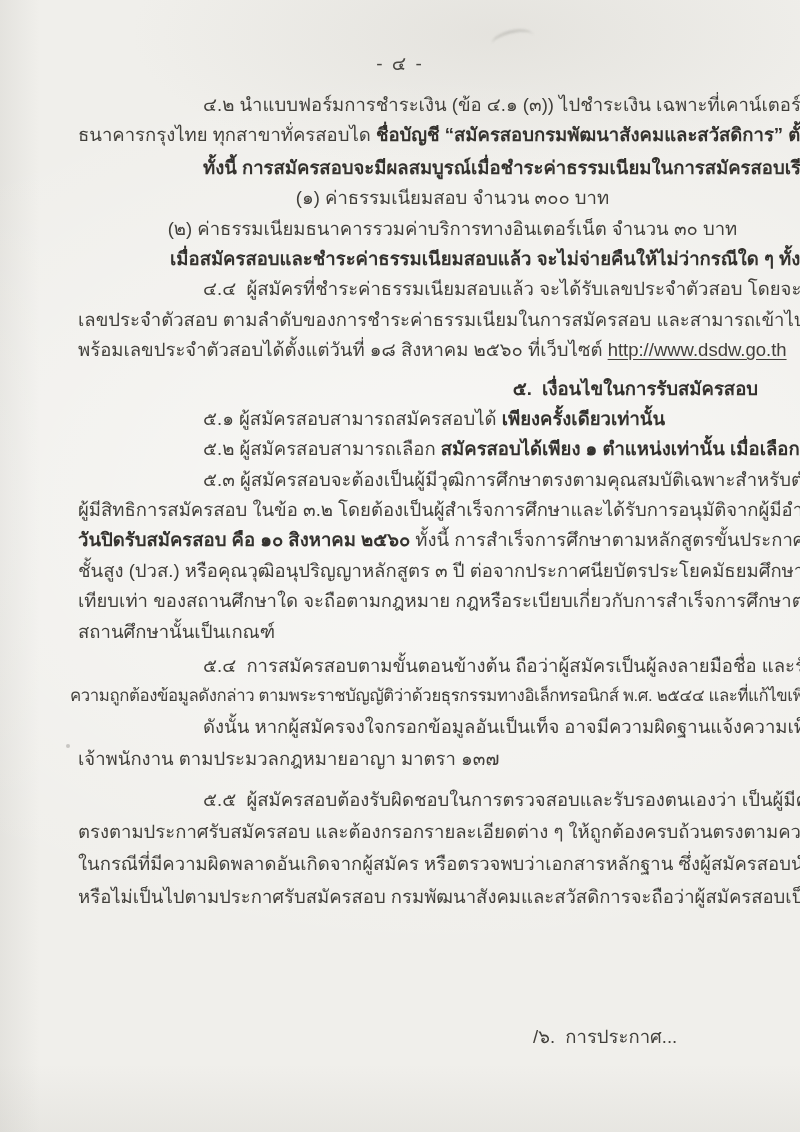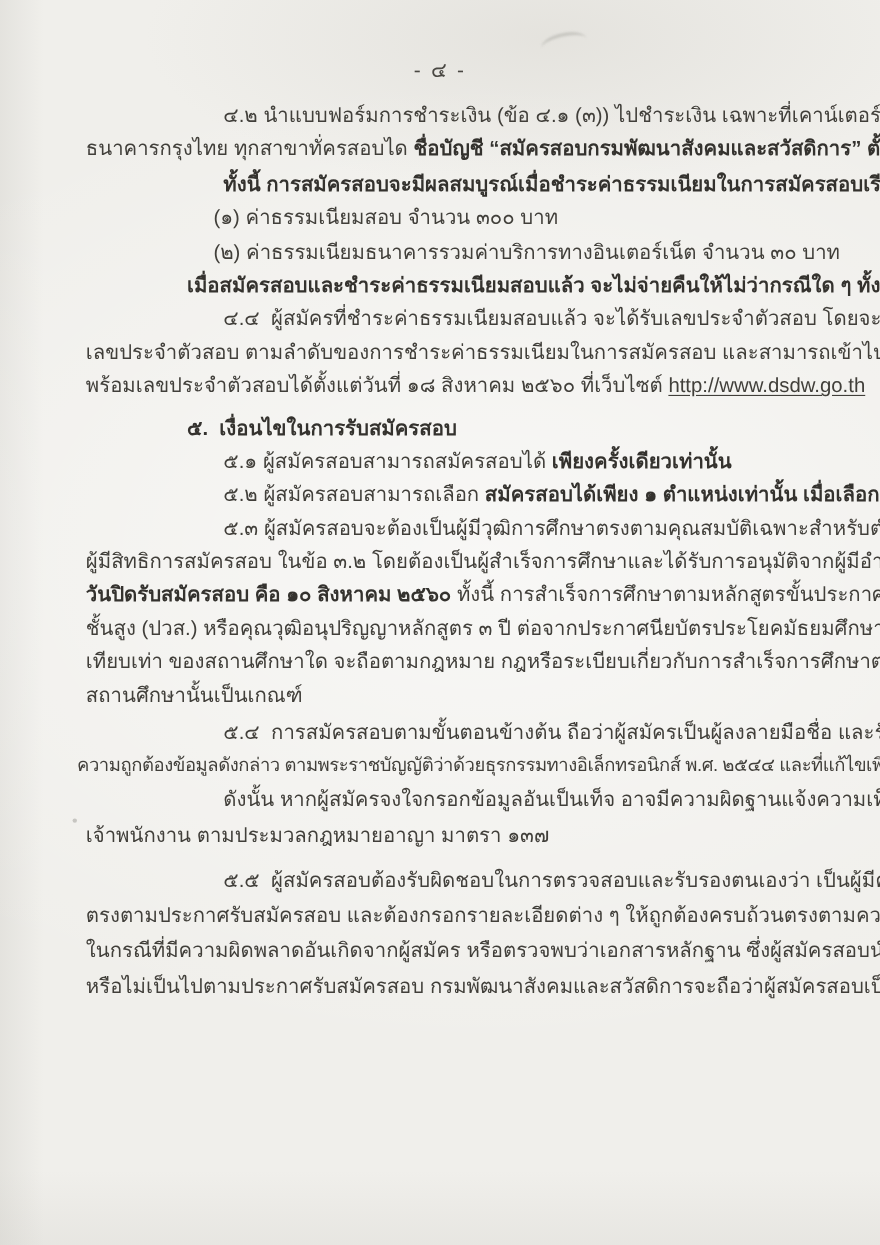--- a/index.html
+++ b/index.html
@@ -26,24 +26,24 @@
     position:absolute;top:90px;left:78px;width:680px;
   }
   .line{
     height:30.4px;line-height:30.4px;
     font-size:18.5px;
     white-space:pre;
     color:#413f3a;
   }
   .ind-none{margin-left:0;}
   .ind-item{margin-left:125px;}
-  .ind-sub{margin-left:116px;}
+  .ind-sub{margin-left:69px;text-align:center;}
   .ind-note{margin-left:92px;}
   .gap-s{margin-top:2px;}
-  .gap-m{margin-top:8px;}
+  .gap-m{margin-top:8px;text-align:right;}
   .gap-l{margin-top:10px;}
   .gap-x{margin-top:4px;}
   .b{font-weight:700;color:#34322e;}
   .u{text-decoration:underline;text-underline-offset:3px;}
   .condensed{font-size:16.8px;letter-spacing:-0.4px;margin-left:-8px;}
   .catchword{
     position:absolute;top:1022px;left:533px;
     font-size:18.5px;color:#413f3a;white-space:pre;
   }
   .smudge{
@@ -86,13 +86,14 @@
       <div class="line ind-none"><span class="">สถานศึกษานั้นเป็นเกณฑ์</span></div>
       <div class="line ind-item gap-x"><span class="">๕.๔  การสมัครสอบตามขั้นตอนข้างต้น ถือว่าผู้สมัครเป็นผู้ลงลายมือชื่อ และรับรอง</span></div>
       <div class="line ind-none condensed"><span class="">ความถูกต้องข้อมูลดังกล่าว ตามพระราชบัญญัติว่าด้วยธุรกรรมทางอิเล็กทรอนิกส์ พ.ศ. ๒๕๔๔ และที่แก้ไขเพิ่มเติม</span></div>
       <div class="line ind-item"><span class="">ดังนั้น หากผู้สมัครจงใจกรอกข้อมูลอันเป็นเท็จ อาจมีความผิดฐานแจ้งความเท็จต่อ</span></div>
       <div class="line ind-none gap-s"><span class="">เจ้าพนักงาน ตามประมวลกฎหมายอาญา มาตรา ๑๓๗</span></div>
       <div class="line ind-item gap-l"><span class="">๕.๕  ผู้สมัครสอบต้องรับผิดชอบในการตรวจสอบและรับรองตนเองว่า เป็นผู้มีคุณสมบัติ</span></div>
       <div class="line ind-none gap-s"><span class="">ตรงตามประกาศรับสมัครสอบ และต้องกรอกรายละเอียดต่าง ๆ ให้ถูกต้องครบถ้วนตรงตามความเป็นจริง</span></div>
       <div class="line ind-none gap-s"><span class="">ในกรณีที่มีความผิดพลาดอันเกิดจากผู้สมัคร หรือตรวจพบว่าเอกสารหลักฐาน ซึ่งผู้สมัครสอบนำมายื่นไม่ตรง</span></div>
       <div class="line ind-none gap-s"><span class="">หรือไม่เป็นไปตามประกาศรับสมัครสอบ กรมพัฒนาสังคมและสวัสดิการจะถือว่าผู้สมัครสอบเป็นผู้ขาดคุณสมบัติ</span></div>
     </div>
+  <div class="catchword">/๖.  การประกาศ...</div>
 </div>
 
 </body></html>

